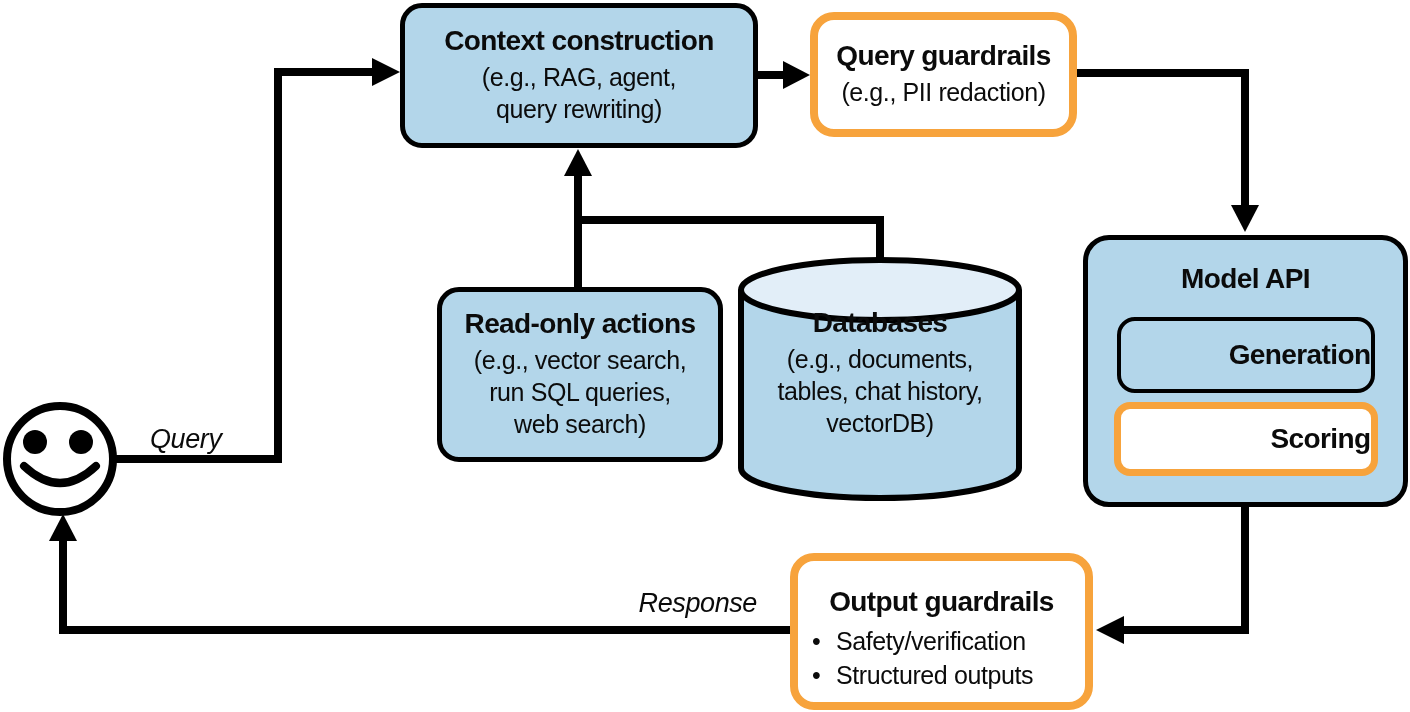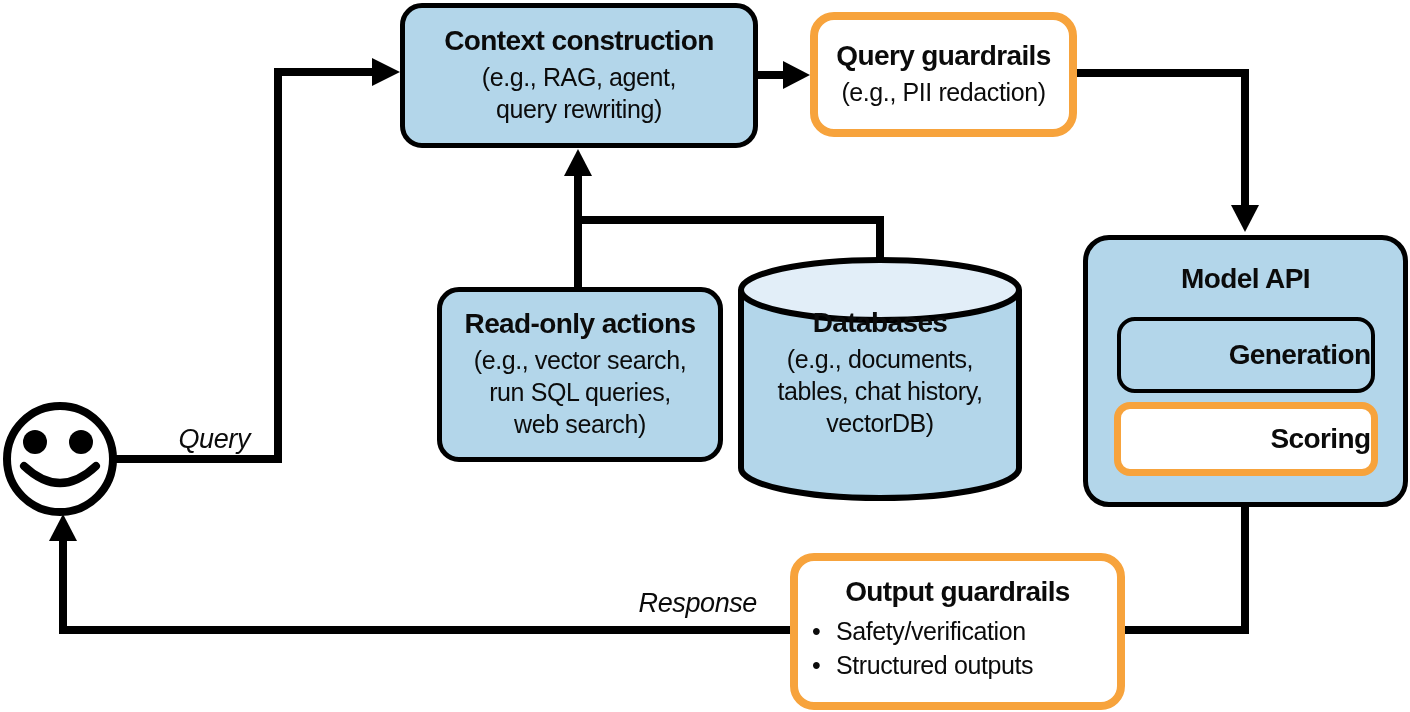--- a/index.html
+++ b/index.html
@@ -67,34 +67,34 @@
     width: 264px; height: 74px;
     background: #ffffff; border: 7px solid #f7a33c; border-radius: 16px;
   }
   .readonly-box  { left: 437px; top: 287px; width: 286px; height: 175px; }
 
   .db-text {
     position: absolute; left: 741px; top: 308px; width: 278px;
     display: flex; flex-direction: column; align-items: center; text-align: center; justify-content: space-between;
   }
 
-  .output-guard  { left: 790px; top: 553px; width: 335px; height: 157px;
-                   justify-content: flex-start; padding-top: 16px; }
+  .output-guard  { left: 790px; top: 553px; width: 303px; height: 157px;
+                   justify-content: center; padding-top: 16px; }
   .bullet-list { margin-top: 6px; align-self: stretch; padding-left: 14px; }
   .bullet-row  { display: flex; align-items: baseline; font-size: 25px;
                  letter-spacing: -0.4px; line-height: 1.36; text-align: left; }
   .bullet-dot  { width: 24px; font-size: 25px; }
 
   .flow-label {
     position: absolute;
     font-style: italic;
     font-size: 27px;
     letter-spacing: -0.4px;
   }
-  .query-label    { left: 150px; top: 424px; width: 100px; text-align: right; }
+  .query-label    { left: 150px; top: 424px; width: 100px; text-align: left; }
   .response-label { left: 577px; top: 588px; width: 180px; text-align: right; }
 </style>
 </head>
 <body>
 
 <div class="canvas">
 
   <svg class="layer" width="1410" height="712" viewBox="0 0 1410 712">
 
     <polyline points="113,459 278,459 278,72 374,72" fill="none" stroke="#000" stroke-width="8"></polyline>

